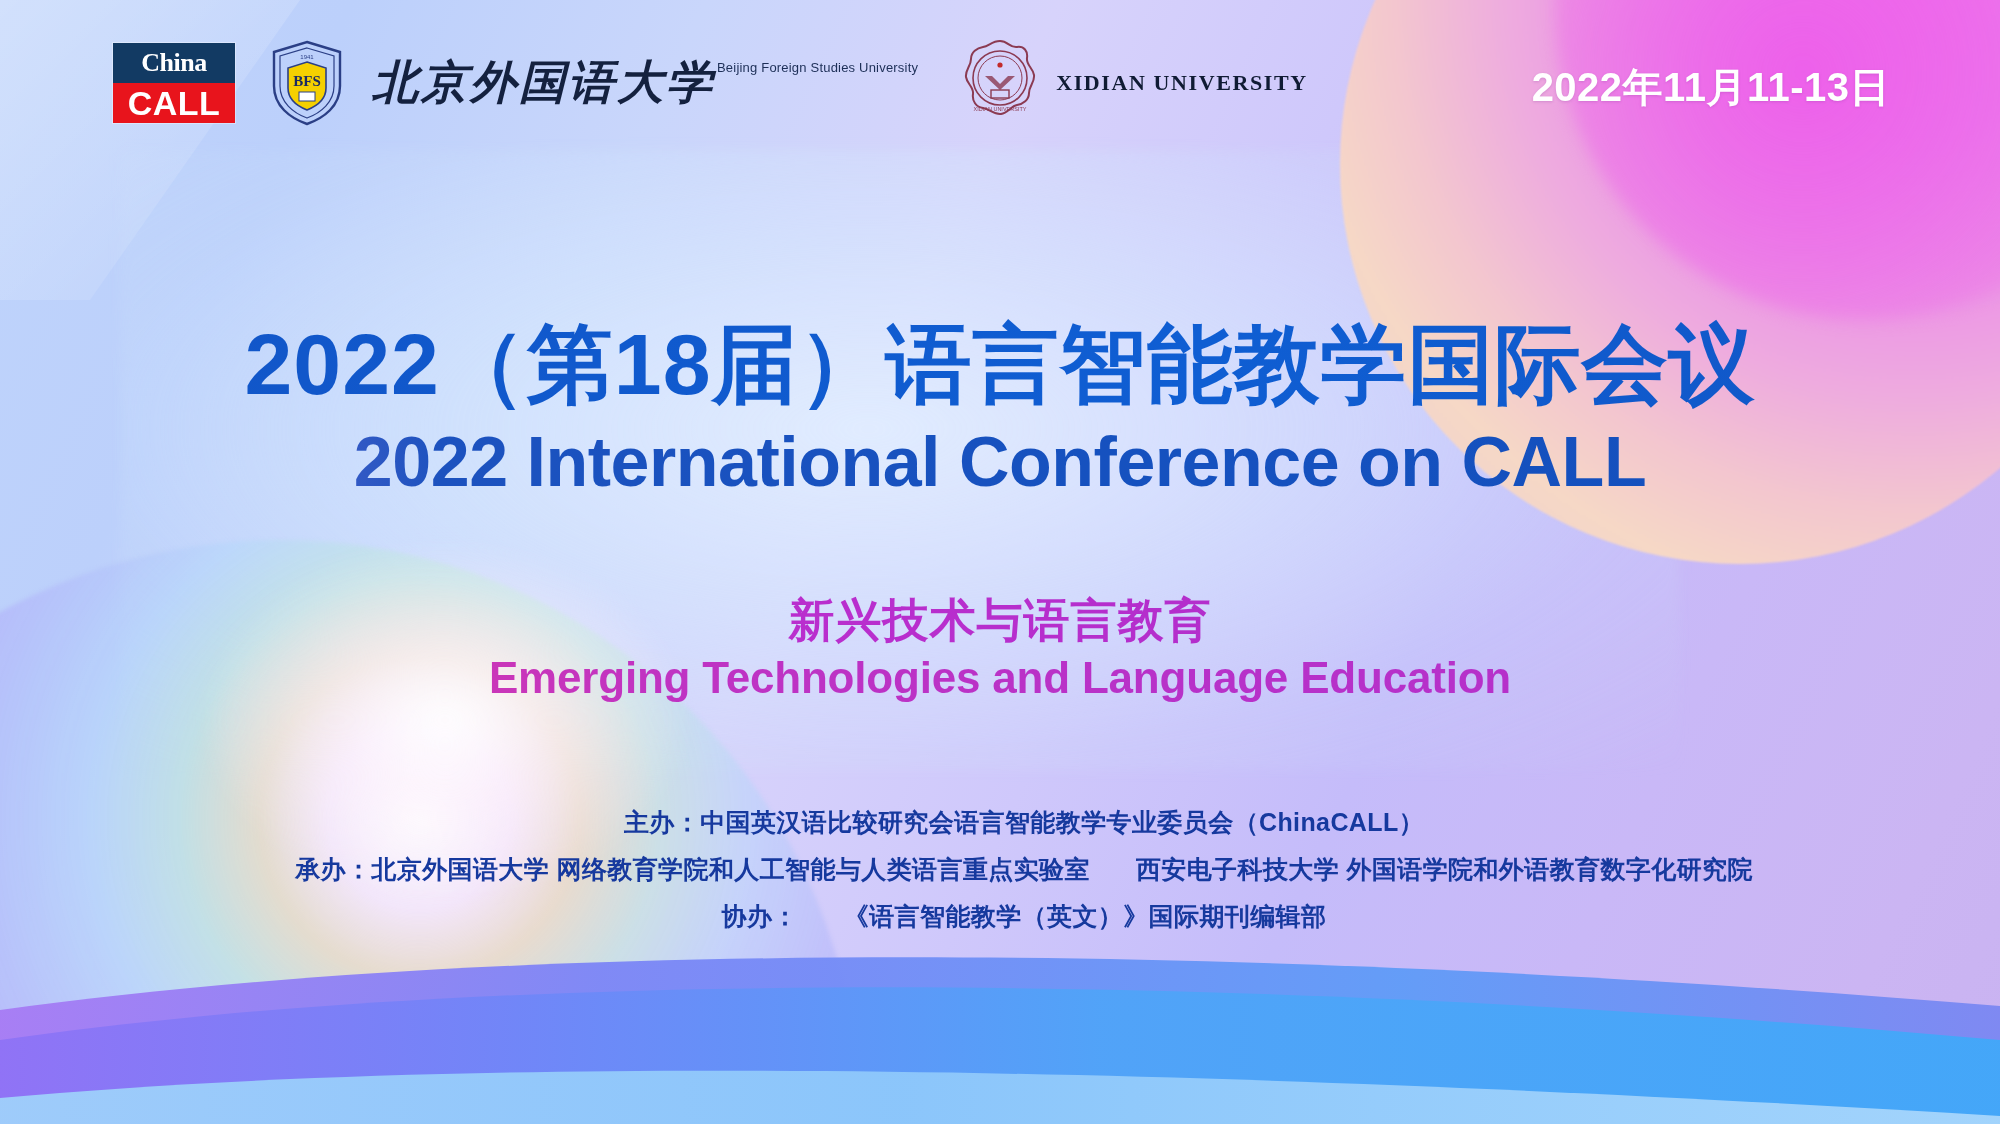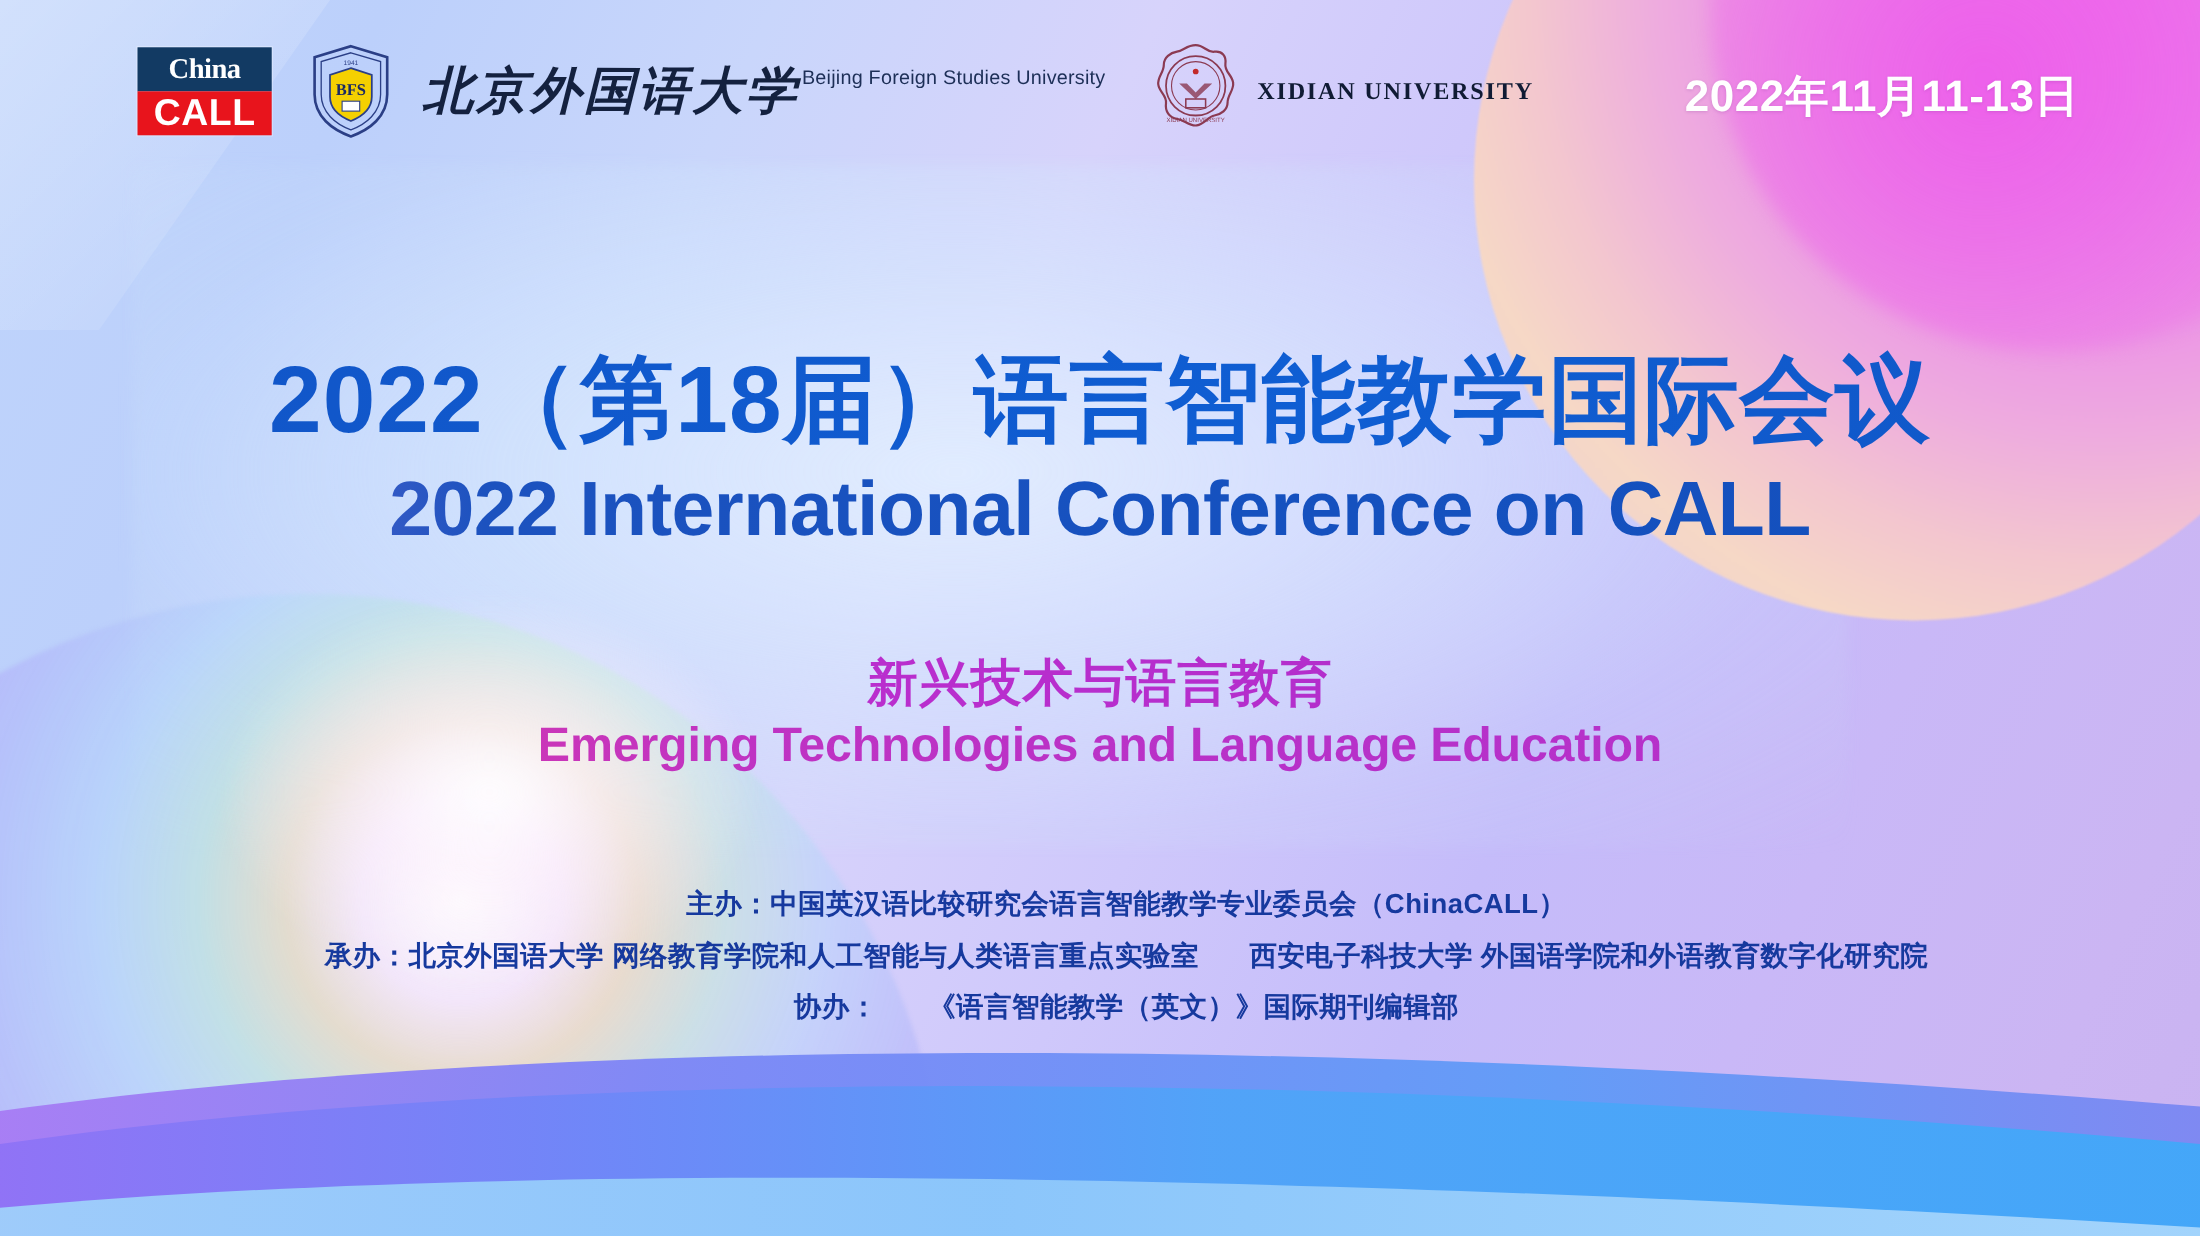--- a/index.html
+++ b/index.html
@@ -122,21 +122,21 @@
         rgba(206,228,255,0) 100%);
     filter: blur(6px);
   }
 
   
   .content { position: absolute; inset: 0; }
 
   
   .header {
     position: absolute;
-    top: 0; left: 12px; right: 0;
+    top: 0; left: 0; right: 0;
     height: 170px;
     padding-left: 13px;
   }
   .logos {
     position: absolute;
     left: 112px;
     top: 38px;
     display: flex;
     align-items: center;
     gap: 34px;
@@ -183,21 +183,21 @@
     font-family: "Liberation Serif", serif;
     font-style: italic;
     font-weight: bold;
     font-size: 46px;
     line-height: 1;
     color: #14213f;
     letter-spacing: 3px;
     white-space: nowrap;
   }
   .bfsu-en {
-    font-size: 18px;
+    font-size: 13px;
     color: #1d2f57;
     letter-spacing: 0.2px;
     white-space: nowrap;
   }
 
   
   .logo-xidian { display: flex; align-items: center; gap: 14px; margin-left: 6px; }
   .xd-mark { width: 84px; height: 90px; flex: 0 0 auto; }
   .xd-words { display: flex; flex-direction: column; gap: 1px; }
   .xd-cn {

